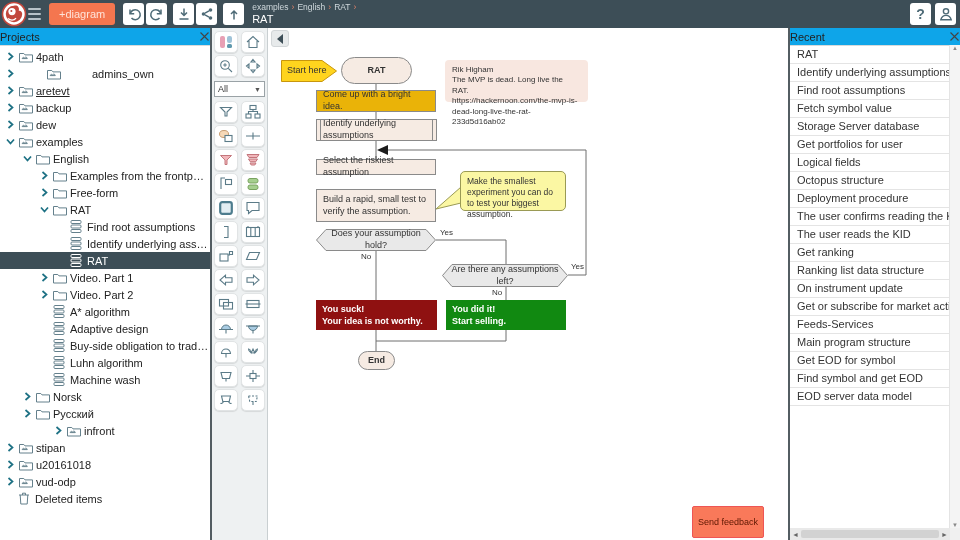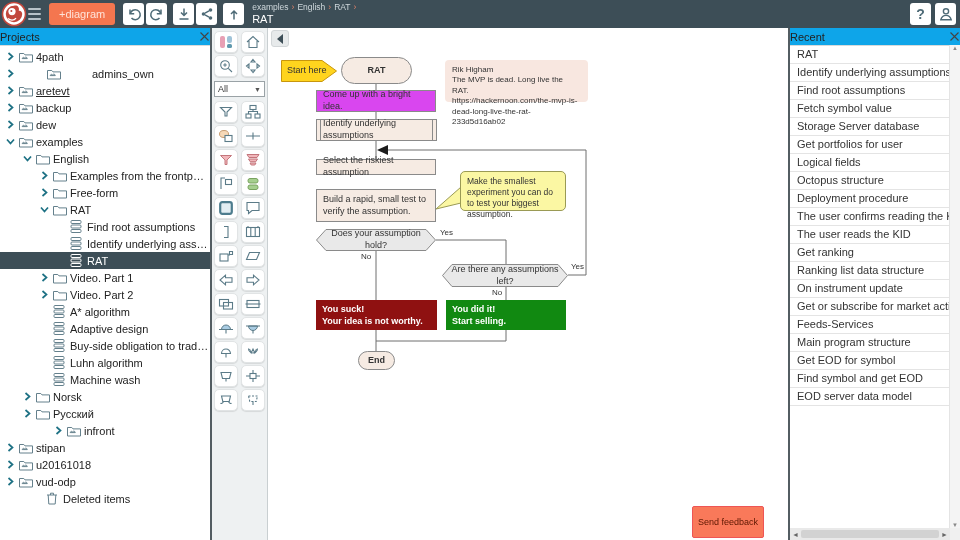--- a/index.html
+++ b/index.html
@@ -470,21 +470,21 @@
             </svg>
           </span>
           <span class="ticon">
             <svg width="14" height="12" viewBox="0 0 14 12">
               <path d="M.5 2.5h4.3l1.2 1.4h7.5v7.1H.5z" fill="none" stroke="#64808c" stroke-width="1"></path>
               <path d="M3.2 7.6c.3-1.4 1.8-1.6 2.4-.7.7-1.2 2.5-.9 2.7.7z" fill="none" stroke="#64808c" stroke-width="1"></path>
             </svg>
           </span>
           <span class="tlabel">vud-odp</span>
         </div>
-        <div class="tree-row" style="padding-left: 5px; margin-left: 28px;">
+        <div class="tree-row" style="padding-left: 5px;">
           <span class="chev"></span>
           <span class="ticon">
             <svg width="12" height="13" viewBox="0 0 12 13">
               <path d="M1 3h10M4.5 3V1.2h3V3M2.2 3l.6 9h6.4l.6-9" fill="none" stroke="#64808c" stroke-width="1"></path>
             </svg>
           </span>
           <span class="tlabel">Deleted items</span>
         </div>
       </div>
   </aside>
@@ -689,21 +689,21 @@
       <polygon points="109,122 120,117 120,127" fill="#1c1c1c"></polygon>
     </svg>
     <div id="nodes">
         <div class="node arrow-label" style="left: 13px; top: 32px; width: 56px; height: 22px;"><svg class="svgbg" width="56" height="22">
             <polygon points="0.5,0.5 41,0.5 55.5,11 41,21.5 0.5,21.5" fill="#ffd41e" stroke="#c8960c"></polygon>
           </svg><span class="lbl">Start here</span></div>
         <div class="node stadium bold center" style="left: 73px; top: 29px; width: 71px; height: 27px; background: rgb(246, 235, 227); border-radius: 13.5px;"><span class="lbl">RAT</span></div>
         <div class="node note" style="left: 177px; top: 32px; width: 143px; height: 42px; background: rgb(248, 231, 224);"><span class="lbl">Rik Higham
 The MVP is dead. Long live the RAT.
 https://hackernoon.com/the-mvp-is-dead-long-live-the-rat-233d5d16ab02</span></div>
-        <div class="node process" style="left: 48px; top: 62px; width: 120px; height: 22px; background: #d946ef;"><span class="lbl">Come up with a bright idea.</span></div>
+        <div class="node process" style="left: 48px; top: 62px; width: 120px; height: 22px; background: #eab308;"><span class="lbl">Come up with a bright idea.</span></div>
         <div class="node process-double" style="left: 48px; top: 91px; width: 121px; height: 22px; background: rgb(246, 235, 227);"><span class="lbl">Identify underlying assumptions</span><i class="dbl"></i></div>
         <div class="node process" style="left: 48px; top: 131px; width: 120px; height: 16px; background: rgb(246, 235, 227);"><span class="lbl">Select the riskiest assumption</span></div>
         <div class="node process" style="left: 48px; top: 161px; width: 120px; height: 33px; background: rgb(246, 235, 227);"><span class="lbl">Build a rapid, small test to verify the assumption.</span></div>
         <div style="position: absolute; left: 166px; top: 157px; width: 28px; height: 28px;"><svg width="28" height="28">
             <polygon points="27,2 27,18 2,24" fill="#fbf7a3" stroke="#9a9a55"></polygon>
           </svg></div>
         <div class="node callout" style="left: 192px; top: 143px; width: 106px; height: 40px; background: rgb(251, 247, 163);"><span class="lbl">Make the smallest experiment you can do to test your biggest assumption.</span></div>
         <div class="node hexagon center" style="left: 48px; top: 201px; width: 120px; height: 22px;"><svg class="svgbg" width="120" height="22">
             <polygon points="10,0.5 110,0.5 119.5,11 110,21.5 10,21.5 0.5,11" fill="#e9e9e9" stroke="#8a8a8a"></polygon>
           </svg><span class="lbl">Does your assumption hold?</span></div>

